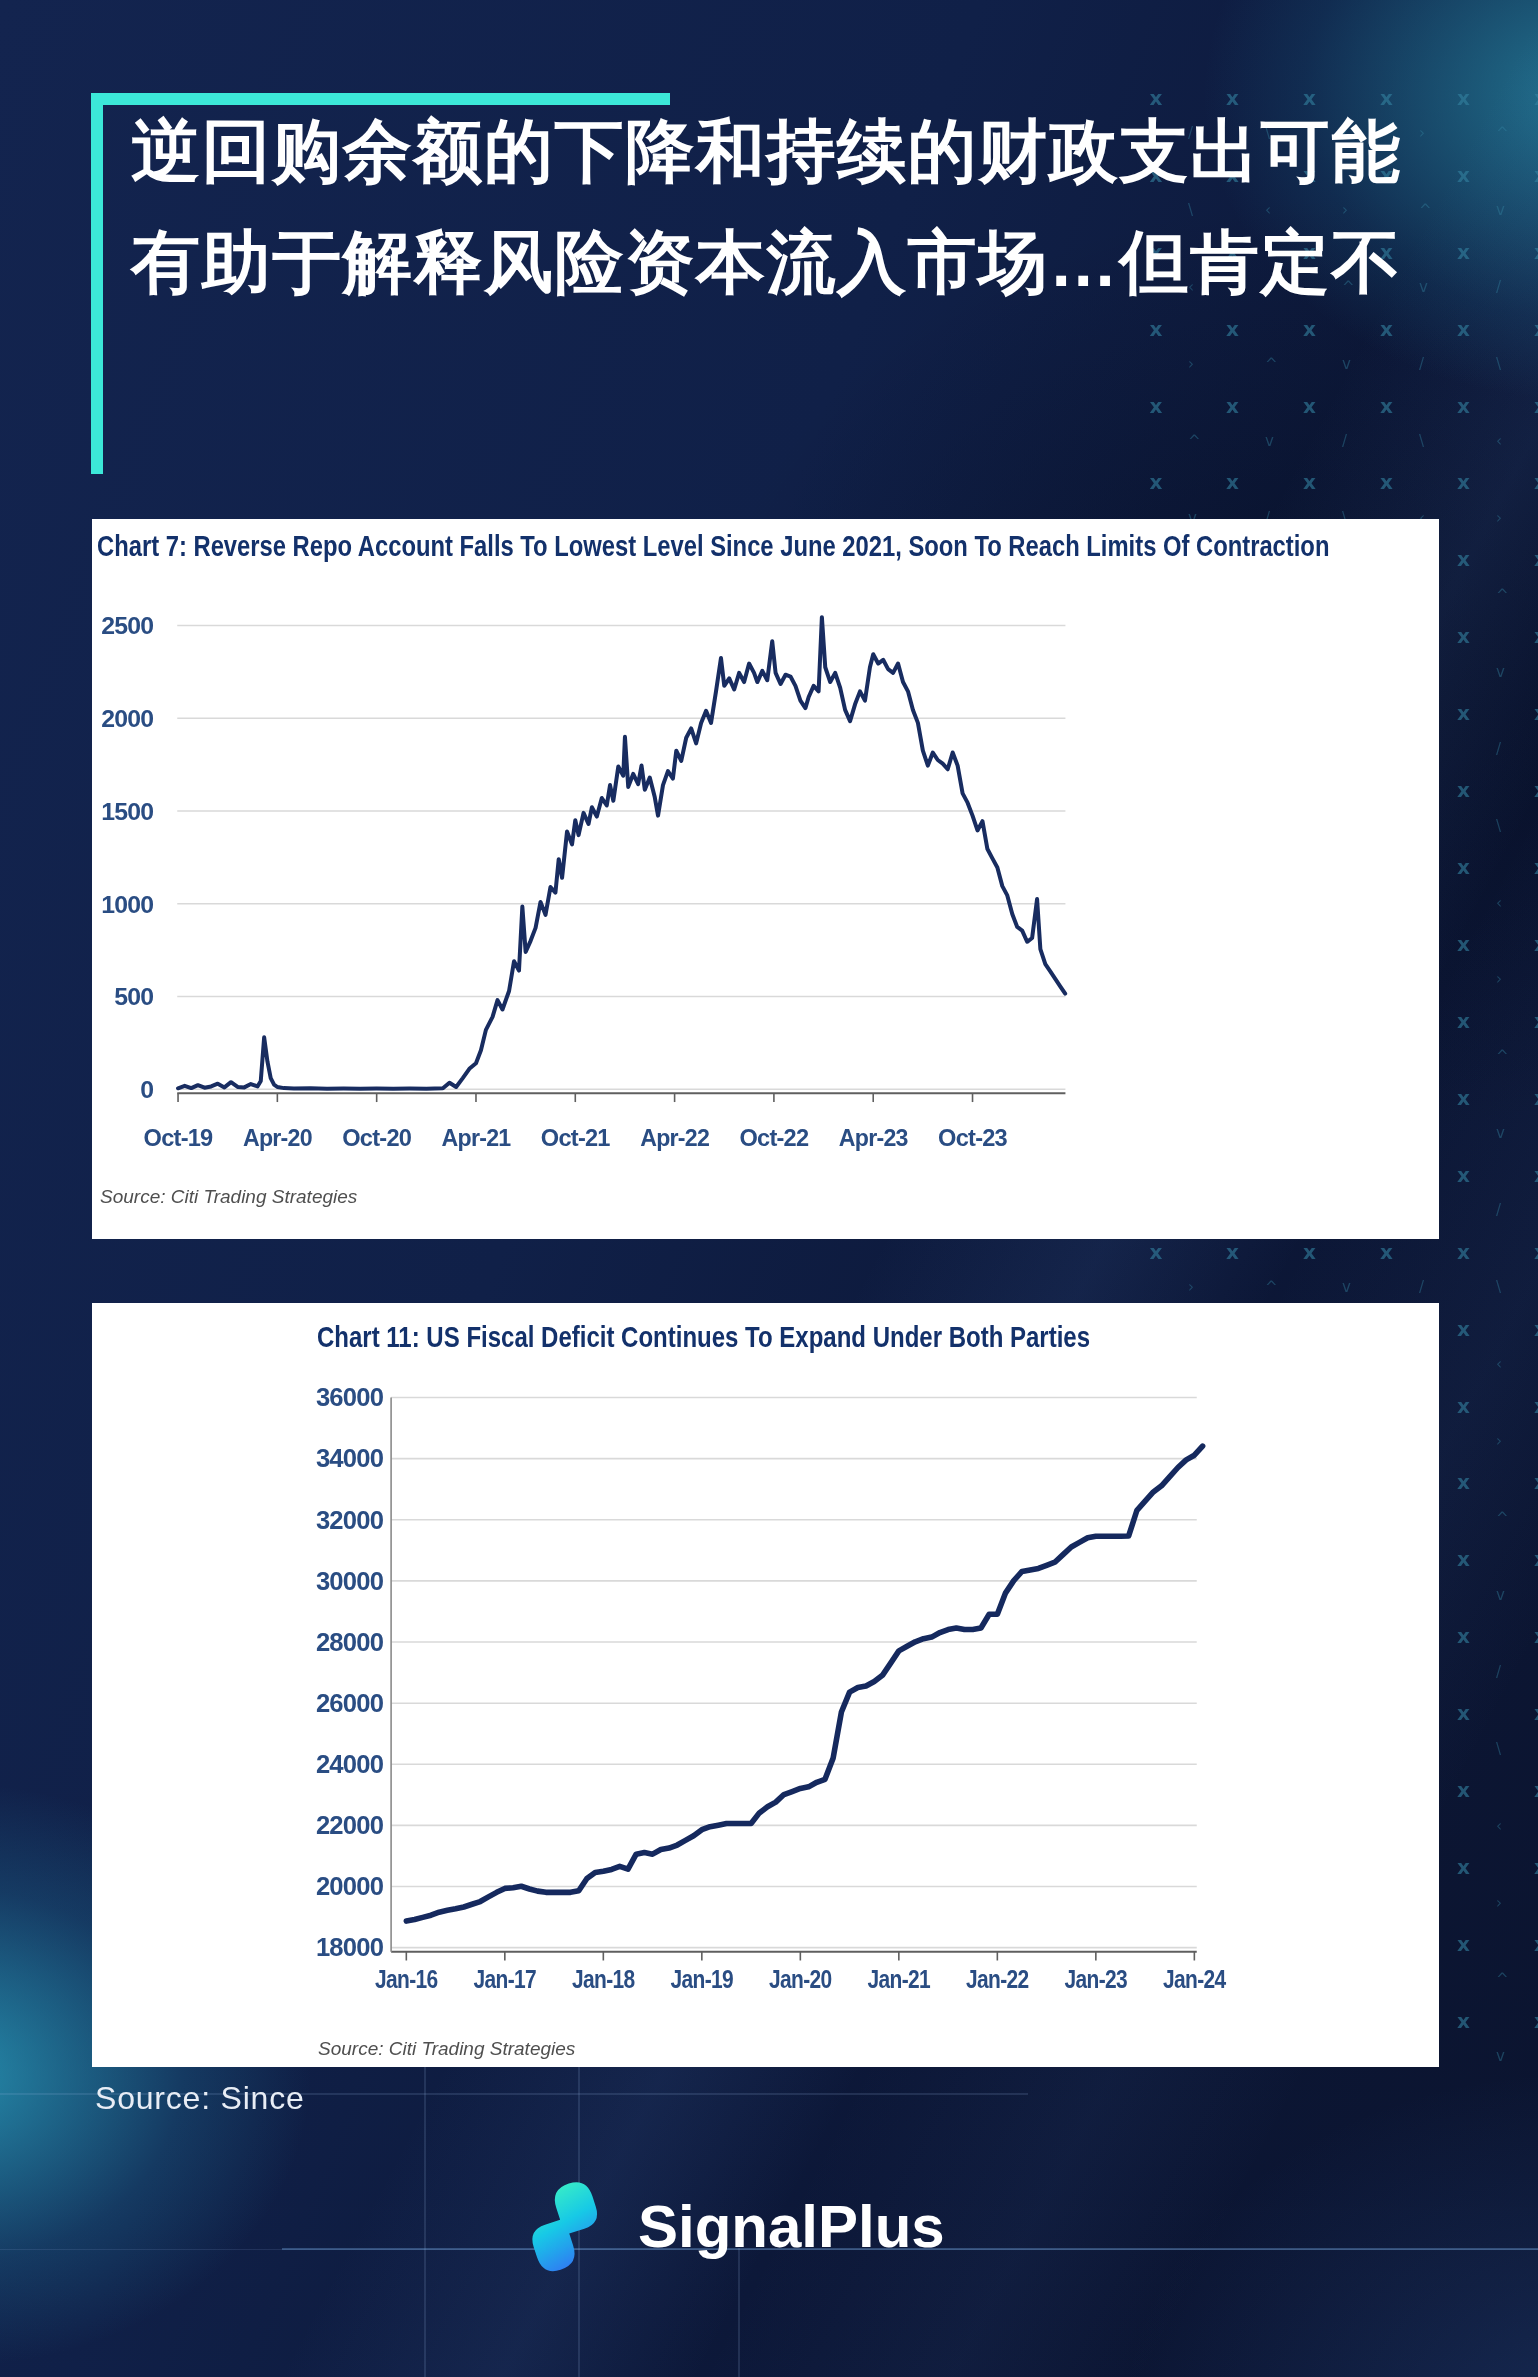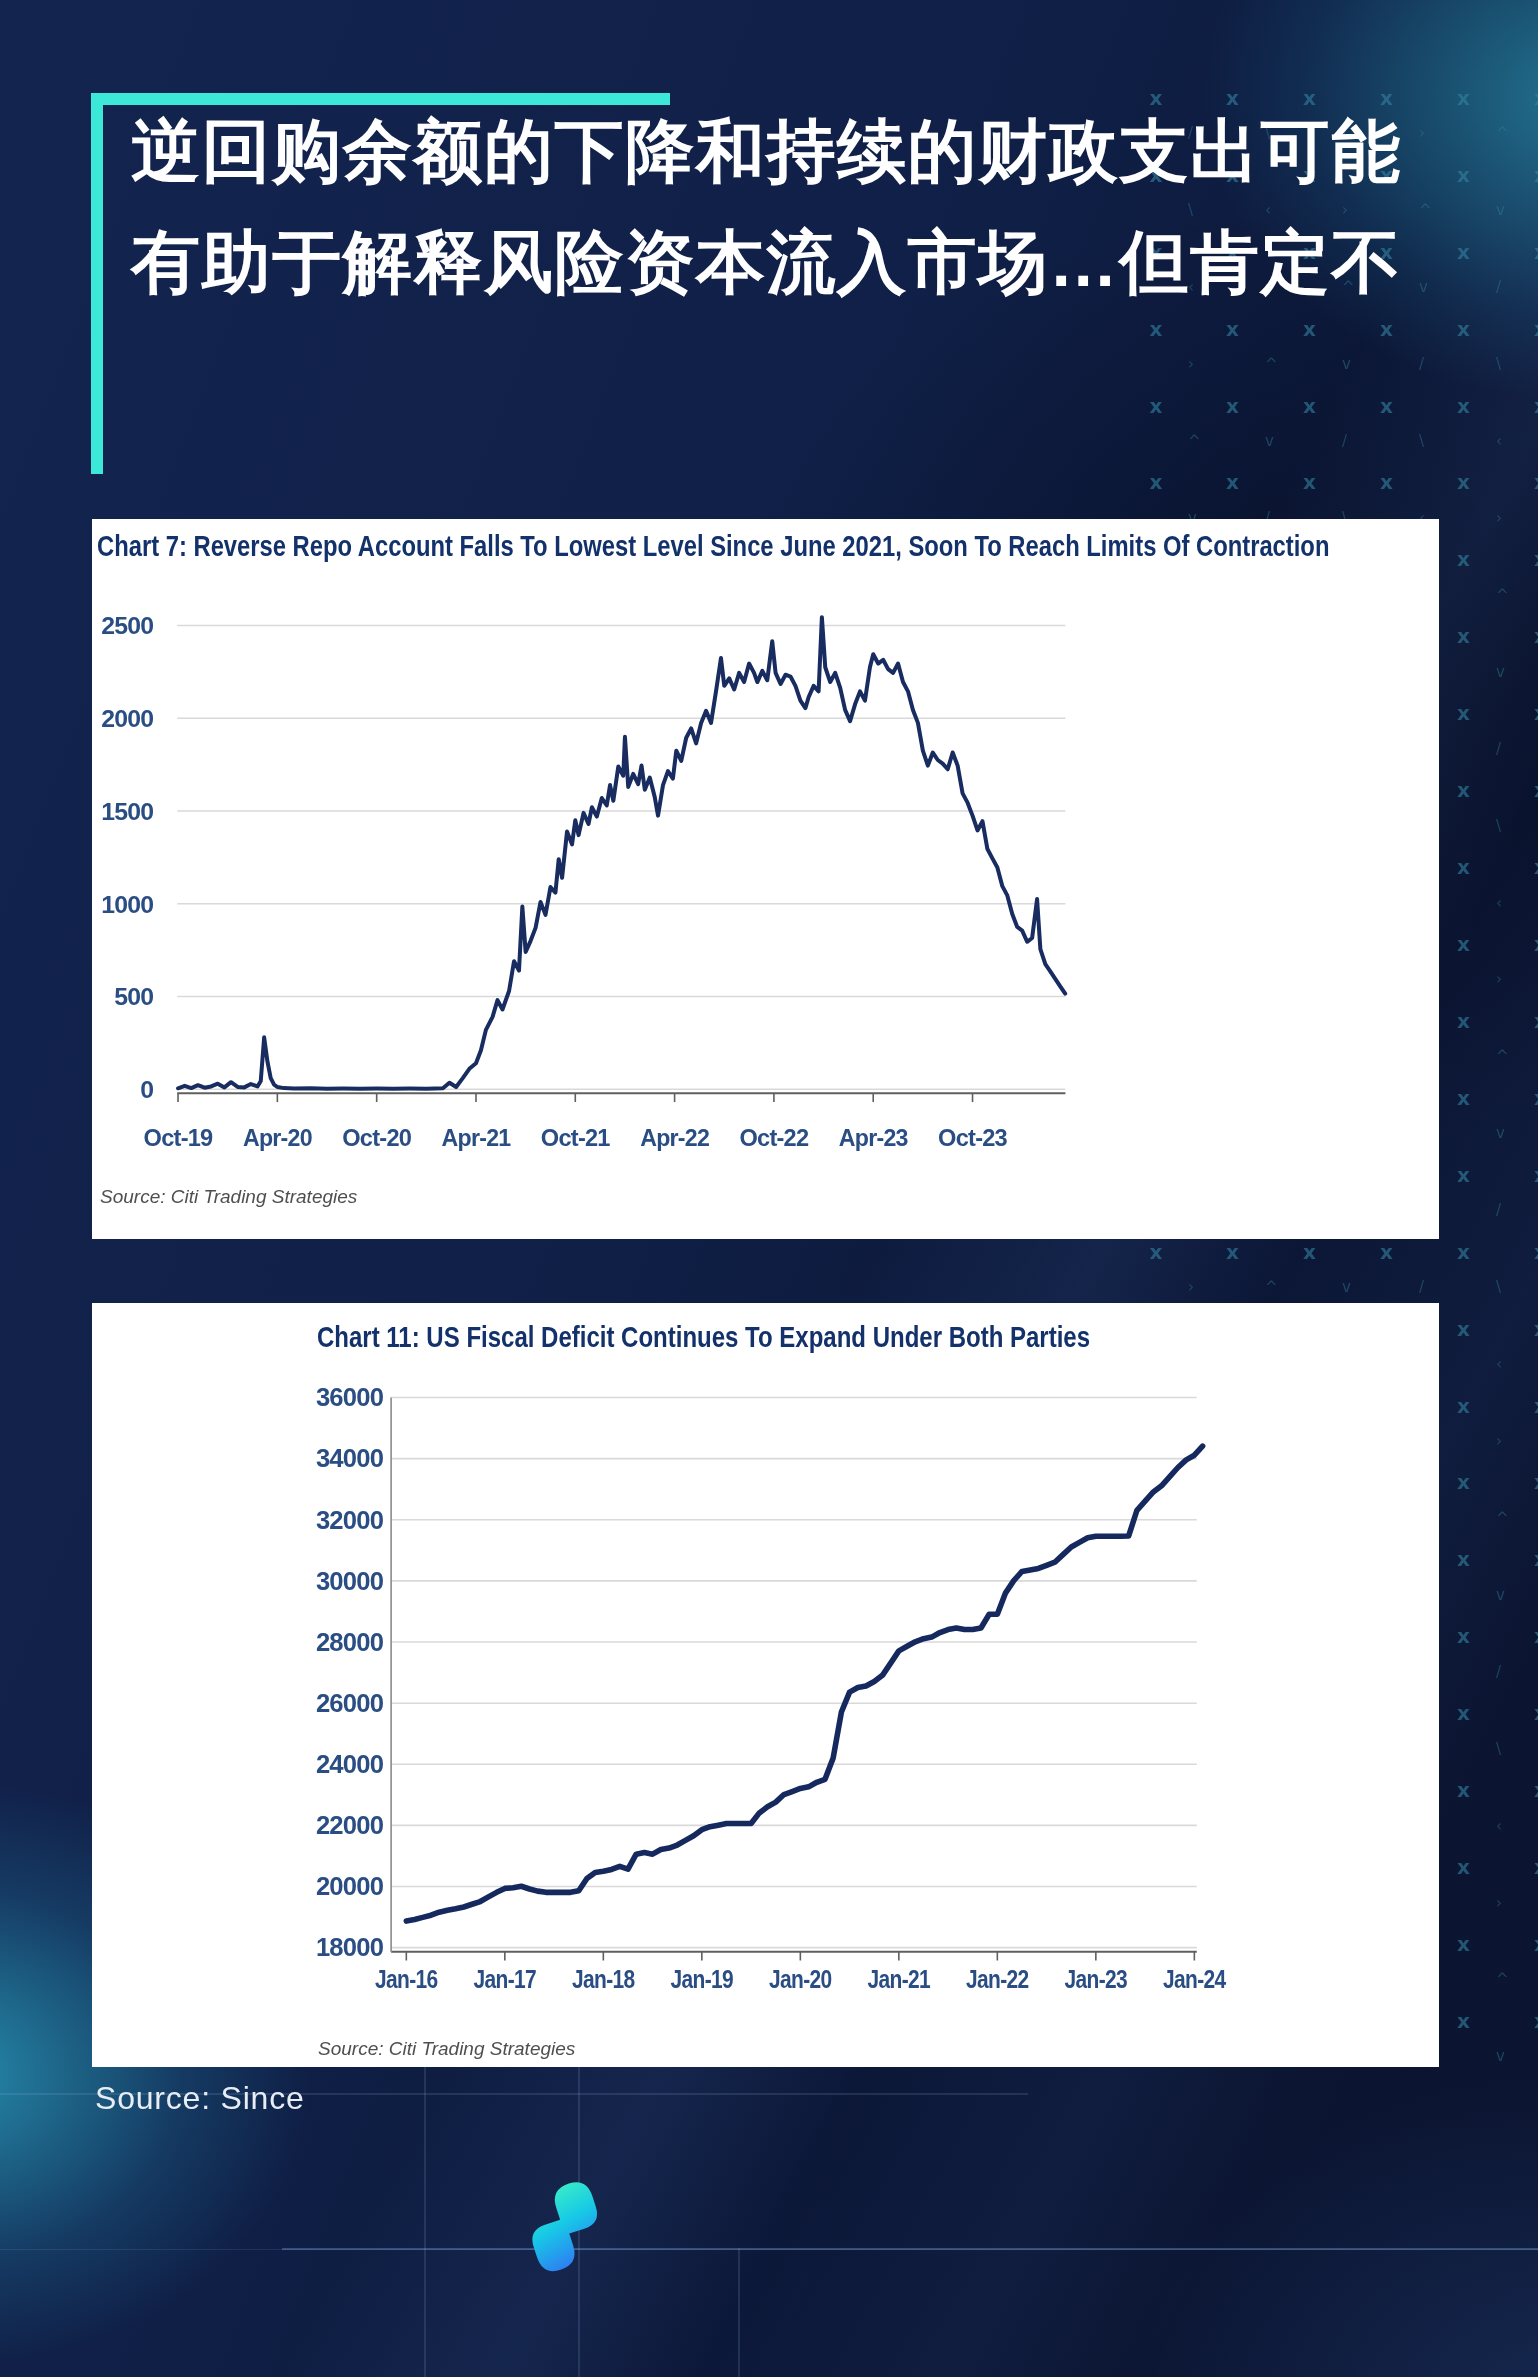--- a/index.html
+++ b/index.html
@@ -456,15 +456,16 @@
     <svg id="brand-icon" viewBox="0 0 120 120">
       <defs>
         <linearGradient id="lg" x1="0.15" y1="0" x2="0.35" y2="1">
           <stop id="lg0" offset="0" stop-color="#3DF2C2"></stop>
           <stop id="lg1" offset="0.5" stop-color="#17C9E6"></stop>
           <stop id="lg2" offset="1" stop-color="#2E7FF2"></stop>
         </linearGradient>
       </defs>
       <path id="logo-path" fill="url(#lg)" transform="rotate(-18 60 60)" d="M20,72 Q20,52 40,52 L58,52 L58,38 Q58,16 80,16 Q101,16 101,38 L101,50 Q101,70 81,70 L63,70 L63,84 Q63,106 41,106 Q20,106 20,84 Z"></path>
     </svg>
+    <div id="brand-name">SignalPlus</div>
   </div>
 </div>
 
 
 </body></html>

